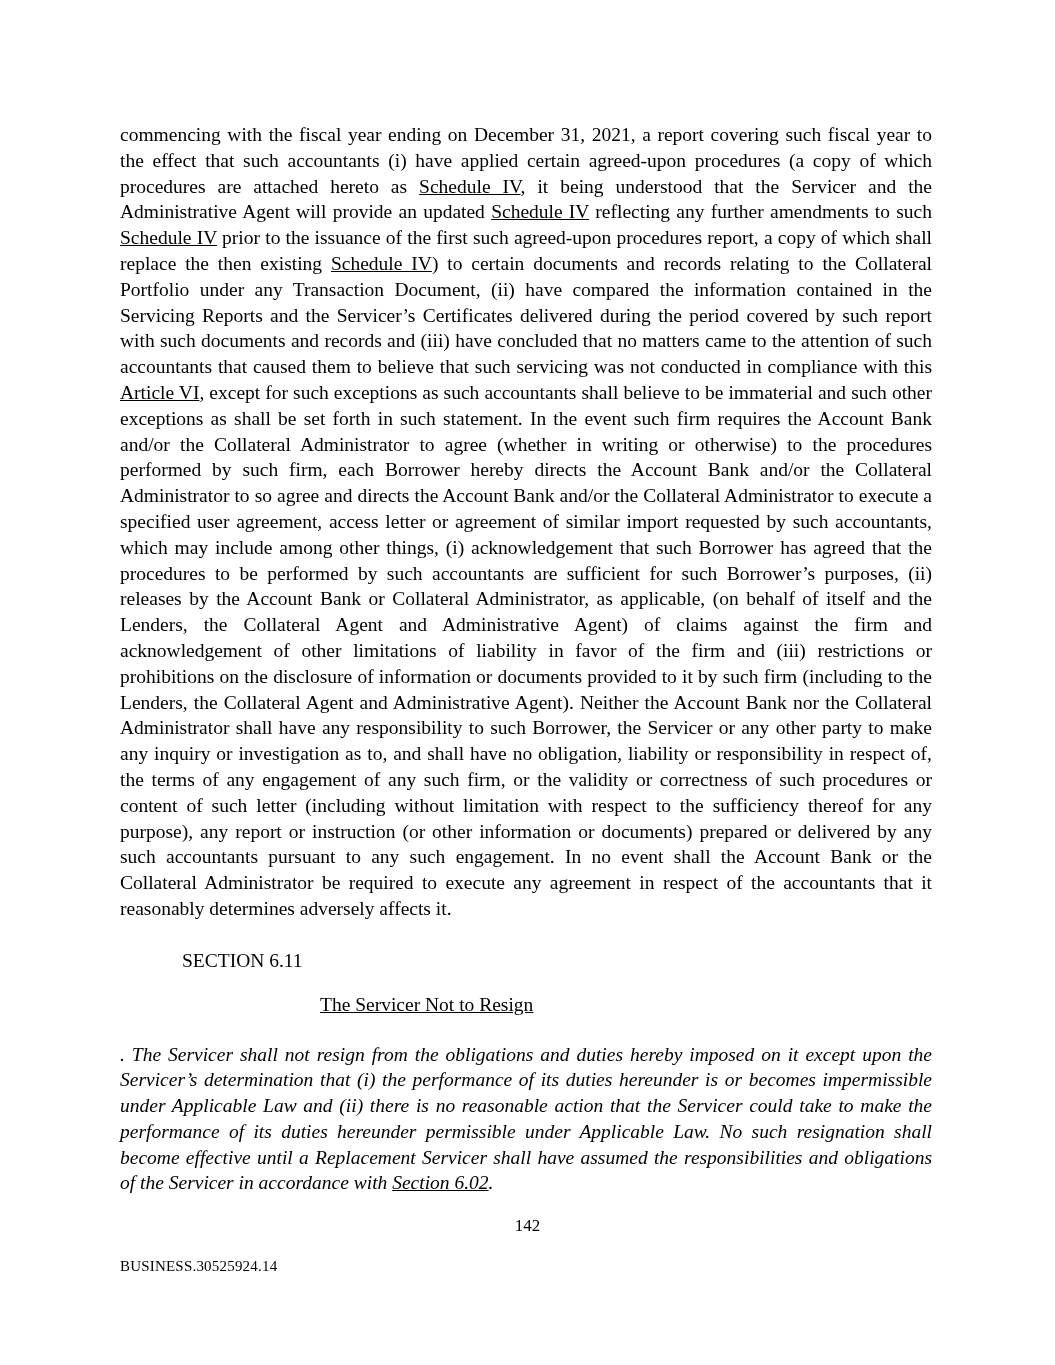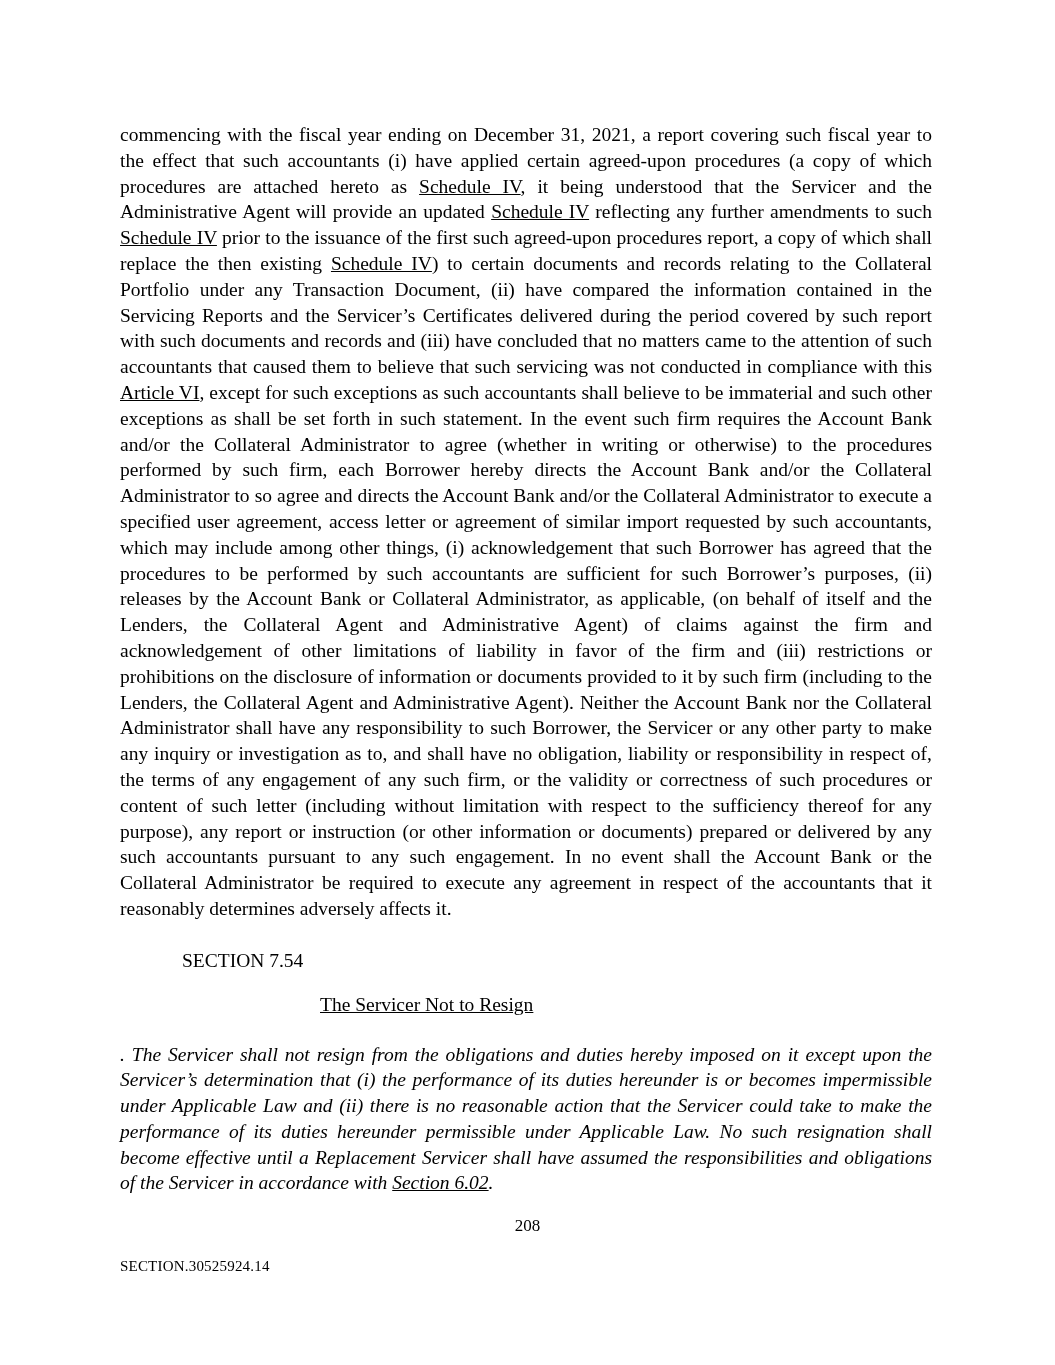--- a/index.html
+++ b/index.html
@@ -75,24 +75,24 @@
 </head>
 <body>
 
 <div class="page">
 
   <div class="content">
 
     <p class="body-par"><span>commencing with the fiscal year ending on December 31, 2021, a report covering such fiscal year to the effect that such accountants (i) have applied certain agreed-upon procedures (a copy of which procedures are attached hereto as </span><span class="u">Schedule IV</span><span>, it being understood that the Servicer and the Administrative Agent will provide an updated </span><span class="u">Schedule IV</span><span> reflecting any further amendments to such </span><span class="u">Schedule IV</span><span> prior to the issuance of the first such agreed-upon procedures report, a copy of which shall replace the then existing </span><span class="u">Schedule IV</span><span>) to certain documents and records relating to the Collateral Portfolio under any Transaction Document, (ii) have compared the information contained in the Servicing Reports and the Servicer’s Certificates delivered during the period covered by such report with such documents and records and (iii) have concluded that no matters came to the attention of such accountants that caused them to believe that such servicing was not conducted in compliance with this </span><span class="u">Article VI</span><span>, except for such exceptions as such accountants shall believe to be immaterial and such other exceptions as shall be set forth in such statement.  In the event such firm requires the Account Bank and/or the Collateral Administrator to agree (whether in writing or otherwise) to the procedures performed by such firm, each Borrower hereby directs the Account Bank and/or the Collateral Administrator to so agree and directs the Account Bank and/or the Collateral Administrator to execute a specified user agreement, access letter or agreement of similar import requested by such accountants, which may include among other things, (i) acknowledgement that such Borrower has agreed that the procedures to be performed by such accountants are sufficient for such Borrower’s purposes, (ii) releases by the Account Bank or Collateral Administrator, as applicable, (on behalf of itself and the Lenders, the Collateral Agent and Administrative Agent) of claims against the firm and acknowledgement of other limitations of liability in favor of the firm and (iii) restrictions or prohibitions on the disclosure of information or documents provided to it by such firm (including to the Lenders, the Collateral Agent and Administrative Agent).  Neither the Account Bank nor the Collateral Administrator shall have any responsibility to such Borrower, the Servicer or any other party to make any inquiry or investigation as to, and shall have no obligation, liability or responsibility in respect of, the terms of any engagement of any such firm, or the validity or correctness of such procedures or content of such letter (including without limitation with respect to the sufficiency thereof for any purpose), any report or instruction (or other information or documents) prepared or delivered by any such accountants pursuant to any such engagement.  In no event shall the Account Bank or the Collateral Administrator be required to execute any agreement in respect of the accountants that it reasonably determines adversely affects it.</span></p>
 
     <div class="section-head">
-      <span class="sec-num">SECTION 7.54</span>
+      <span class="sec-num">SECTION 6.11</span>
         <span class="sec-title">The Servicer Not to Resign</span>
     </div>
 
     <p class="body-par after-section"><span>. The Servicer shall not resign from the obligations and duties hereby imposed on it except upon the Servicer’s determination that (i) the performance of its duties hereunder is or becomes impermissible under Applicable Law and (ii) there is no reasonable action that the Servicer could take to make the performance of its duties hereunder permissible under Applicable Law.  No such resignation shall become effective until a Replacement Servicer shall have assumed the responsibilities and obligations of the Servicer in accordance with </span><span class="u">Section 6.02</span><span>.</span></p>
 
   </div>
 
-  <div class="page-number">208</div>
-  <div class="footer-id">SECTION.30525924.14</div>
+  <div class="page-number">142</div>
+  <div class="footer-id">BUSINESS.30525924.14</div>
 
 </div>
 
 </body></html>

